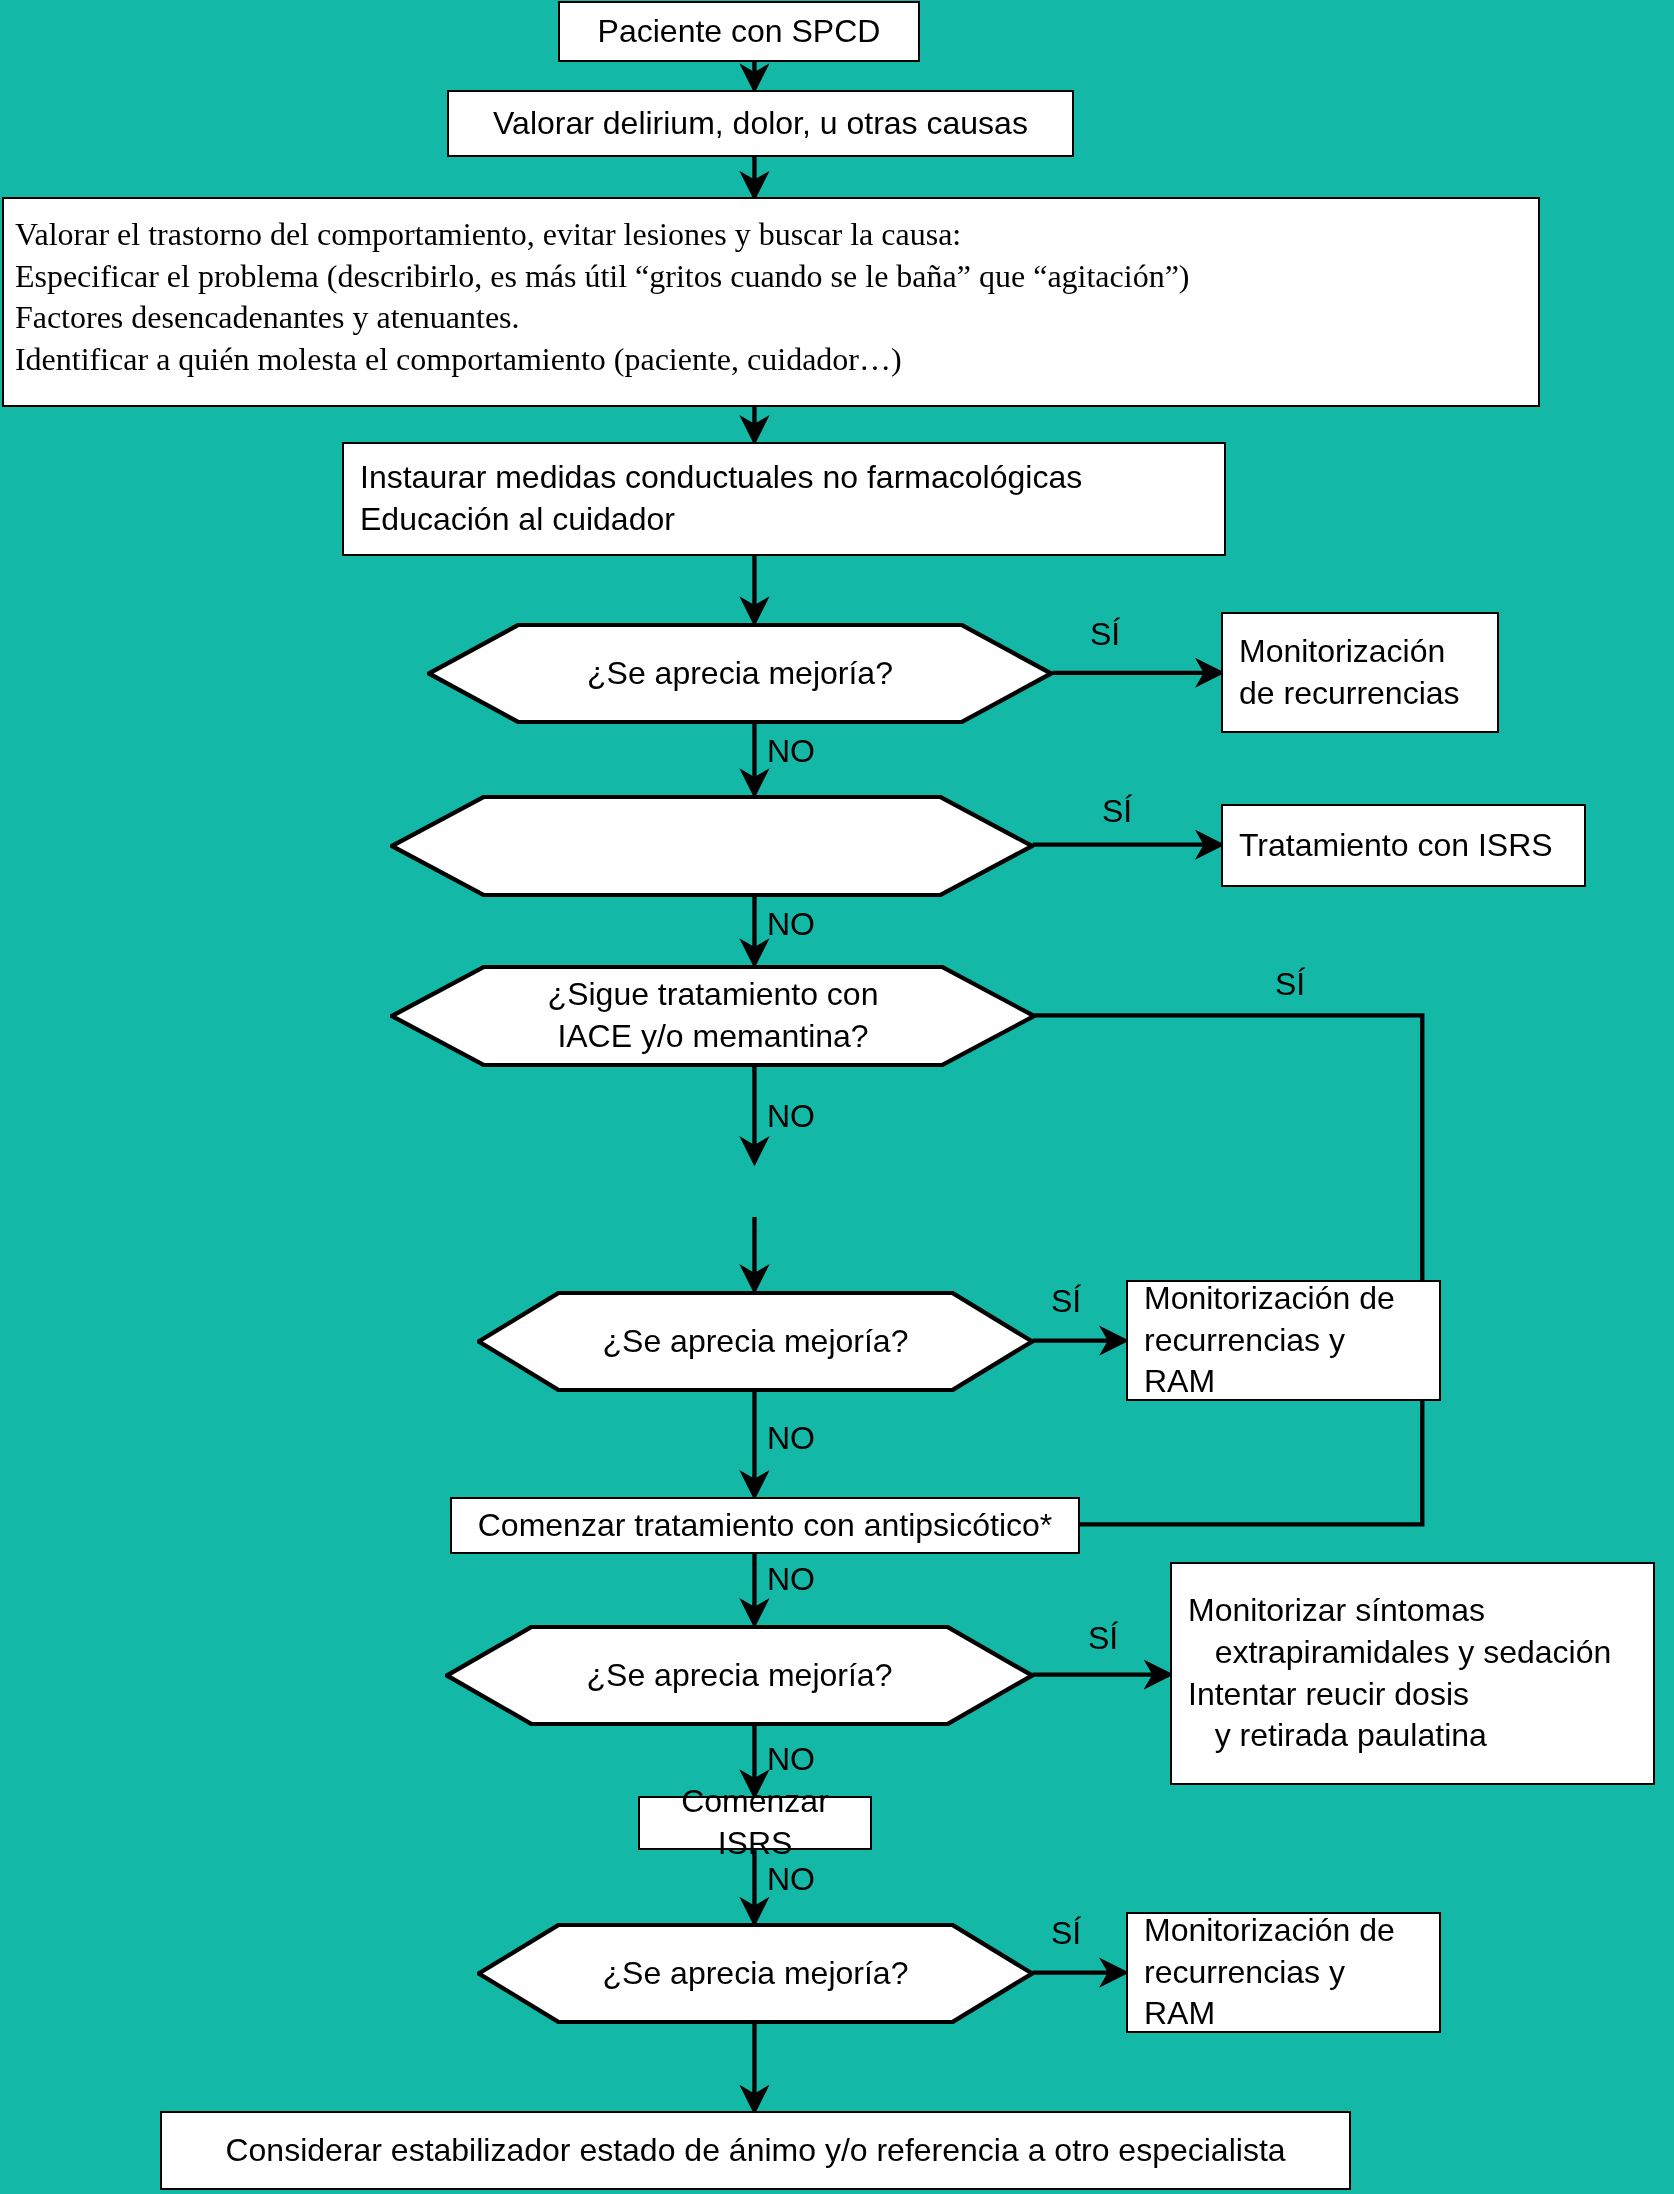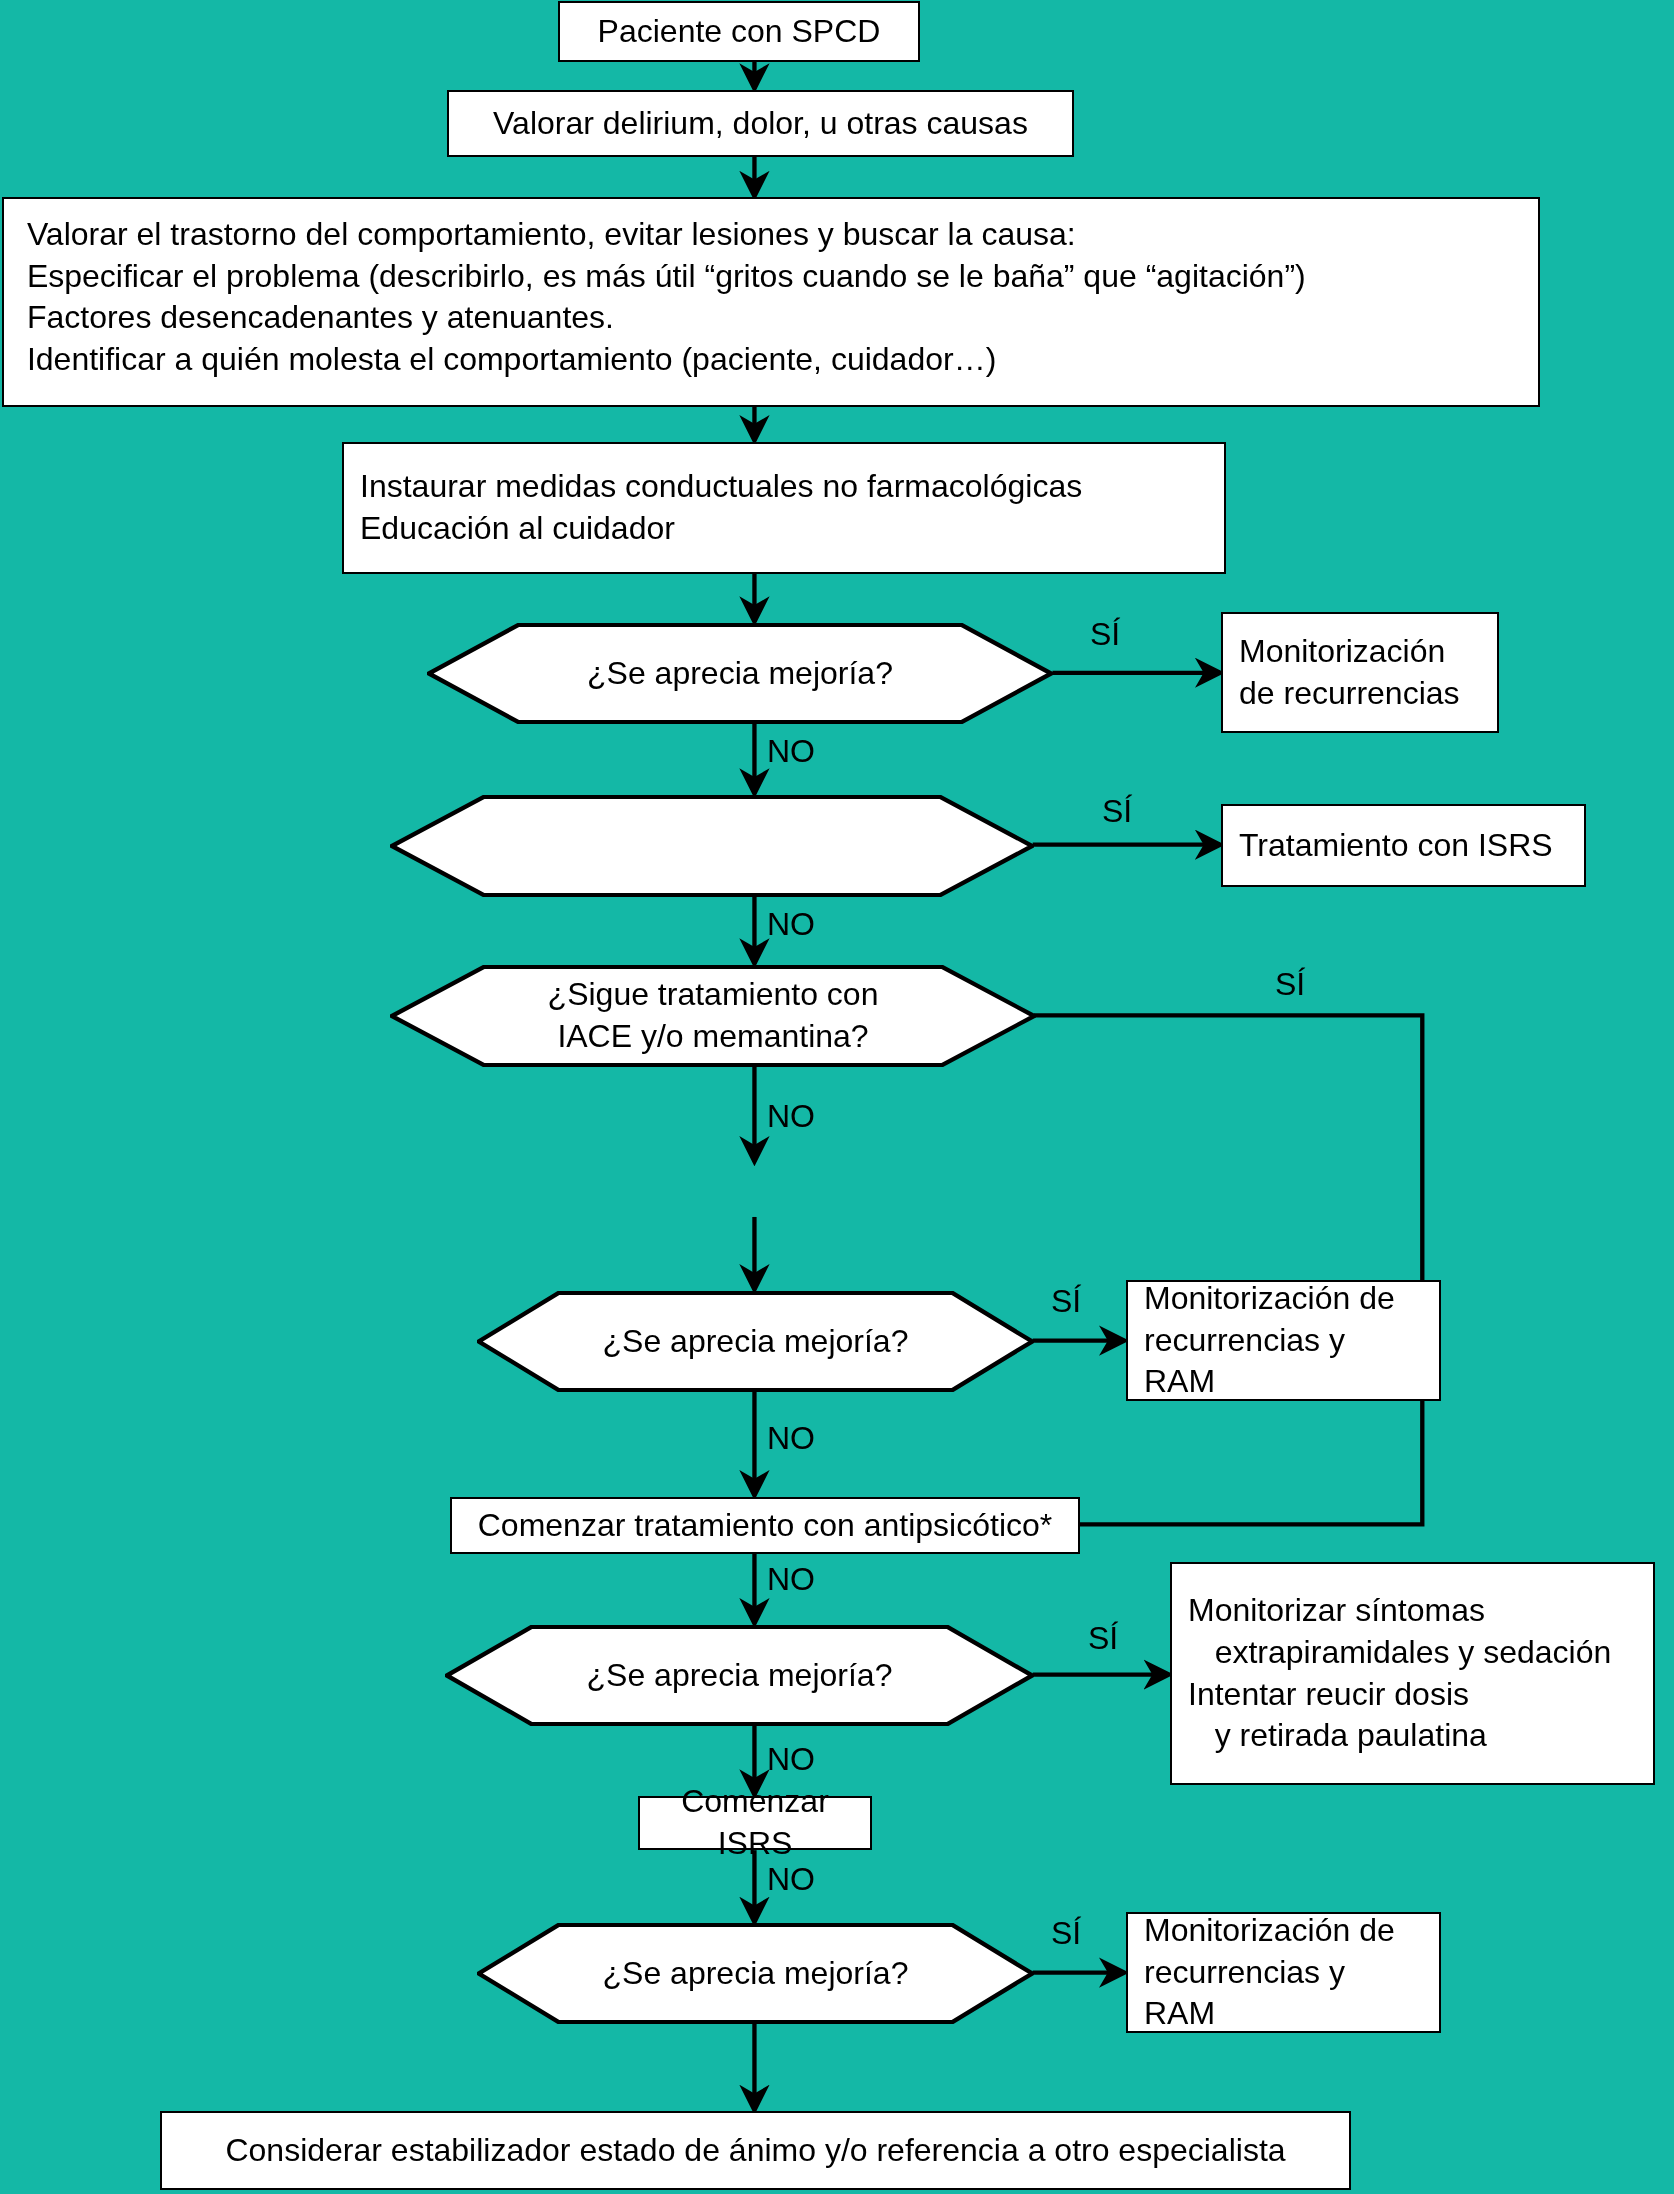--- a/index.html
+++ b/index.html
@@ -130,27 +130,27 @@
 
   <div class="node rect c-center" style="left:558px; top:1.2px; width:362px; height:61px;">
     <div class="txt">Paciente con SPCD</div>
   </div>
 
   <div class="node rect c-center" style="left:447px; top:90px; width:627px; height:67px;">
     <div class="txt">Valorar delirium, dolor, u otras causas</div>
   </div>
 
   <div class="node rect c-left" style="left:1.9px; top:197px; width:1538px; height:210px; align-items:flex-start; padding-top:15px;">
-    <div class="txt" style="padding:0 23px;">Valorar el trastorno del comportamiento, evitar lesiones y buscar la causa:
+    <div class="txt" style="padding:0 11px;font-family:Liberation Serif, serif;">Valorar el trastorno del comportamiento, evitar lesiones y buscar la causa:
 Especificar el problema (describirlo, es más útil “gritos cuando se le baña” que “agitación”)
 Factores desencadenantes y atenuantes.
 Identificar a quién molesta el comportamiento (paciente, cuidador…)</div>
   </div>
 
-  <div class="node rect c-left" style="left:342px; top:442px; width:884px; height:132px;">
+  <div class="node rect c-left" style="left:342px; top:442px; width:884px; height:114px;">
     <div class="txt">Instaurar medidas conductuales no farmacológicas
 Educación al cuidador</div>
   </div>
 
   <div class="hex" style="left:427px; top:623px; width:626px; height:101px;">
     <svg viewBox="0 0 1012 163" preserveAspectRatio="none">
       <polygon points="148,3 864,3 1009,81.5 864,160 148,160 3,81.5" fill="#ffffff" stroke="#000000" stroke-width="7"></polygon>
     </svg>
     <div class="txt">¿Se aprecia mejoría?</div>
   </div>

